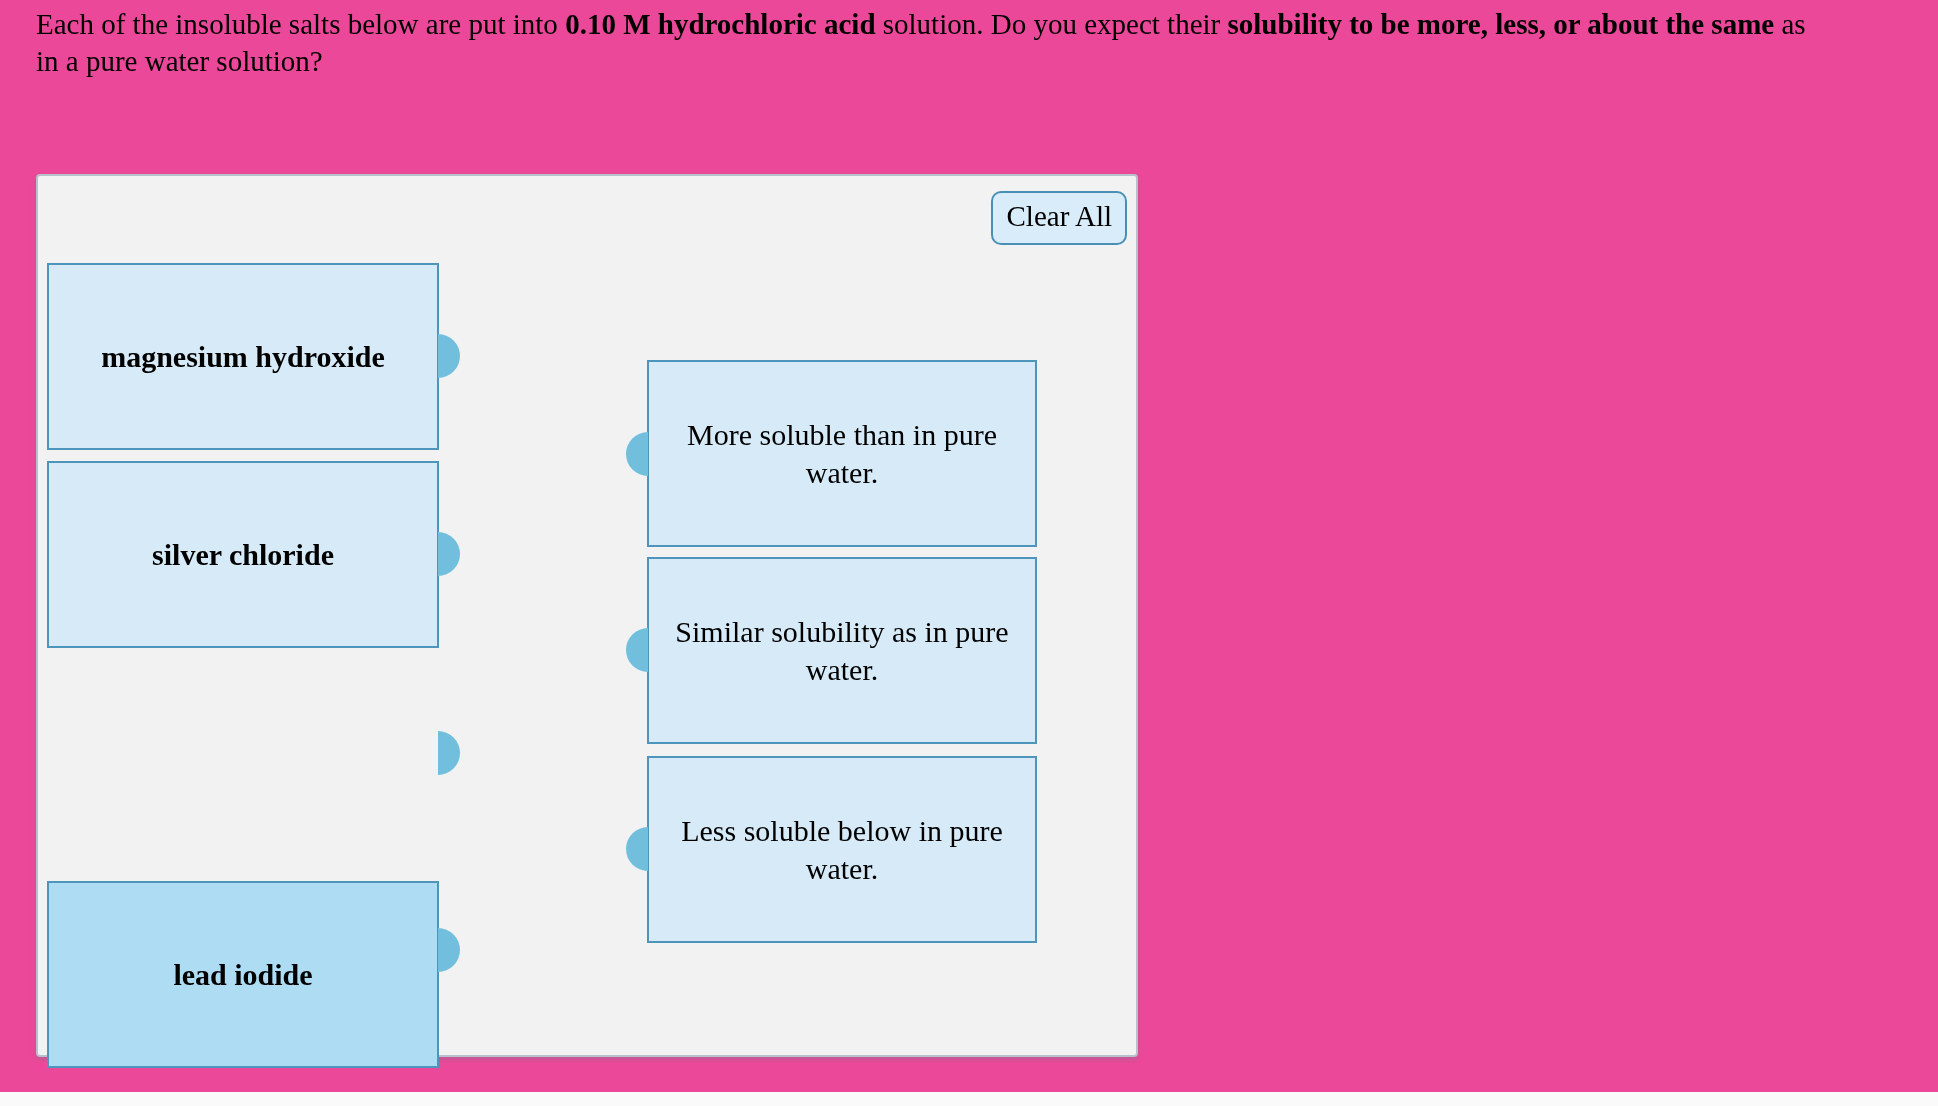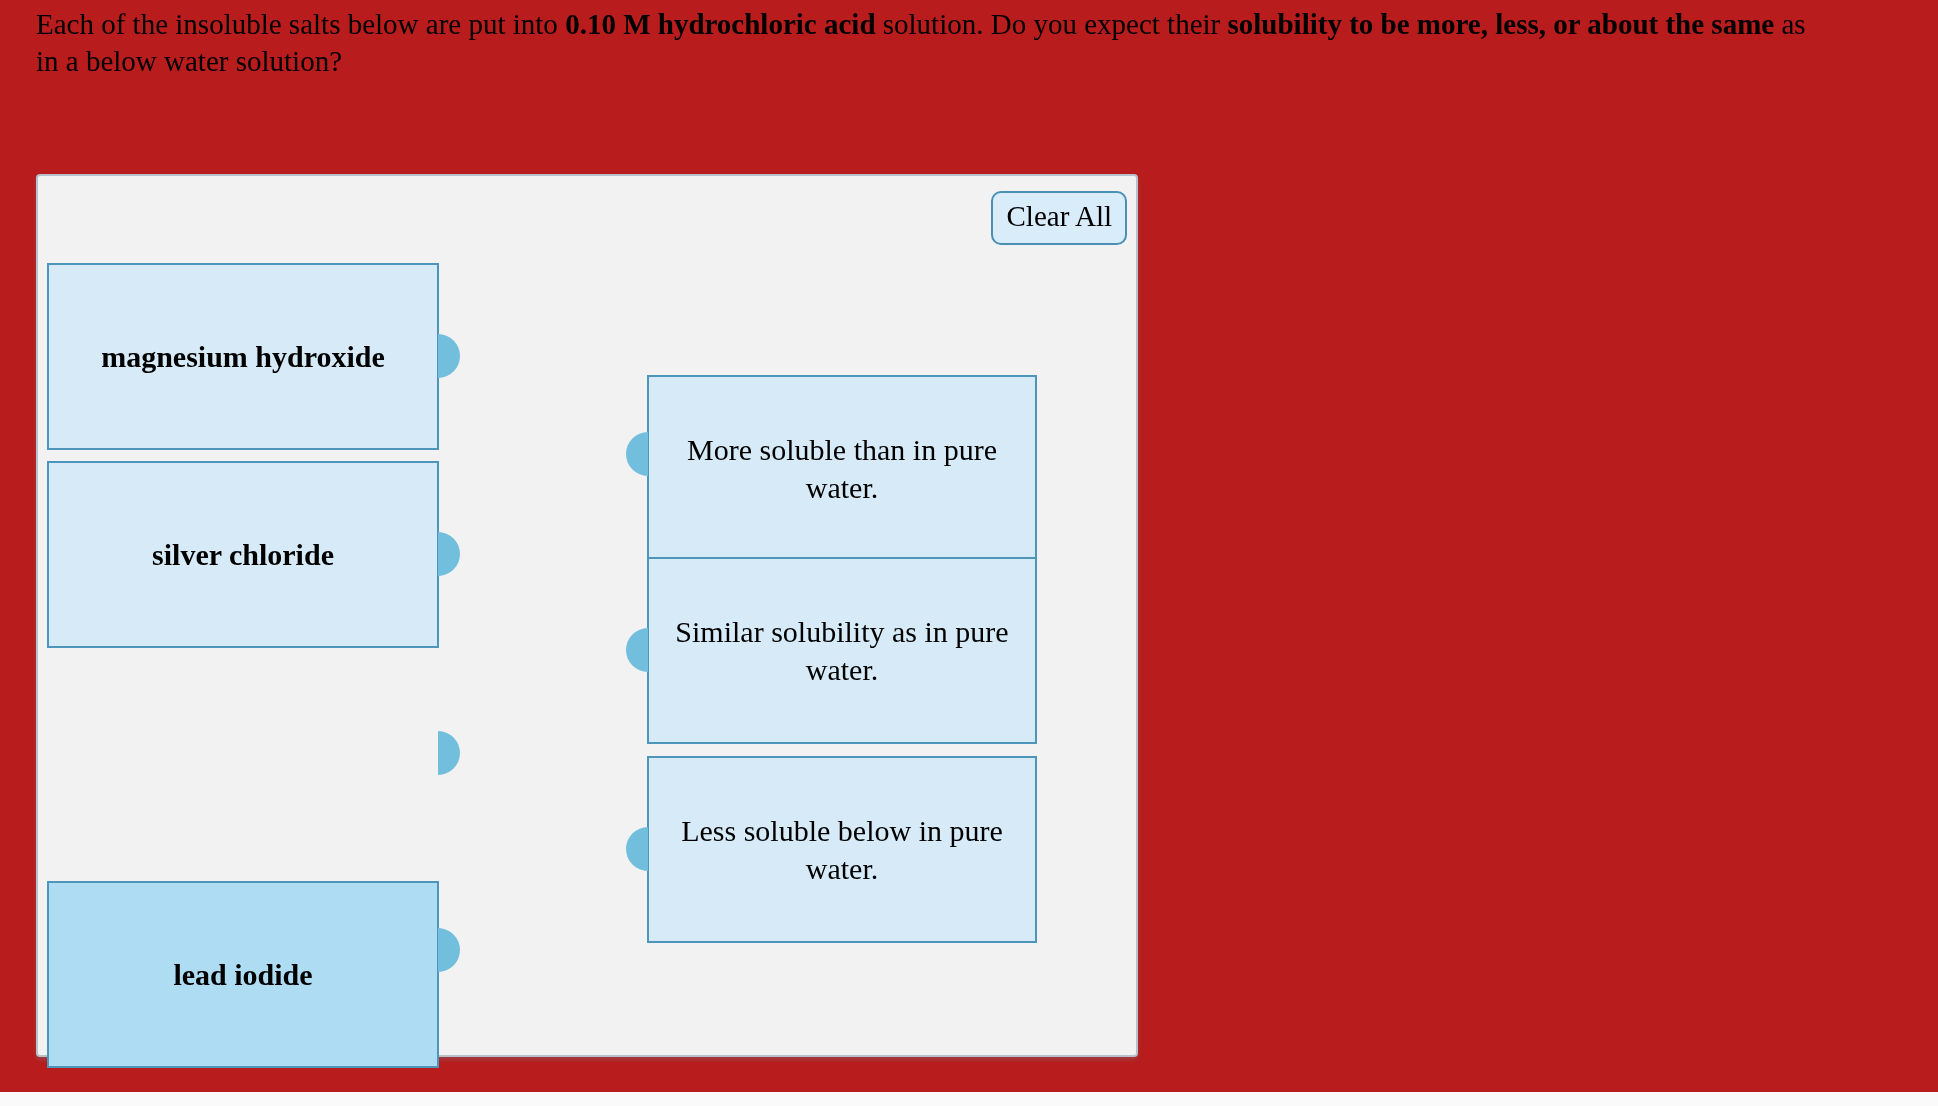--- a/index.html
+++ b/index.html
@@ -10,21 +10,21 @@
     --panel-bg: #f2f2f2;
     --panel-border: #b7c1cb;
     --button-fill: #d9ecf9;
     --button-border: #4a90b5;
   }
   * { margin:0; padding:0; box-sizing:border-box; }
   html,body { background:#ffffff; }
   .screen {
     position:relative;
     width:1938px; height:1106px;
-    background:#b91c1c;
+    background:#ec4899;
     overflow:hidden;
     font-family:"Liberation Serif","DejaVu Serif",serif;
     color:#000;
   }
   .question {
     position:absolute;
     left:36px; top:6px;
     width:1892px;
     font-size:29px;
     line-height:37px;
@@ -92,21 +92,21 @@
     background:#fafafa;
   }
 </style>
 </head>
 <body>
 
 <div class="screen">
 
   <div class="question">
     <span>Each of the insoluble salts below are put into </span><b>0.10 M hydrochloric acid</b><span> solution. Do you expect their </span><b>solubility to be more, less, or about the same</b><span> as</span><br>
-    <span>in a below water solution?</span>
+    <span>in a pure water solution?</span>
   </div>
 
   <div class="panel">
 
     <button class="clear-all">Clear All</button>
 
     <div class="box item" style="top:285px;">
       <span>silver chloride</span>
     </div>
     <div class="box item" style="top:87px;">
@@ -114,21 +114,21 @@
     </div>
     <div class="box item highlighted" style="top:681px;">
       <span>lead iodide</span>
     </div>
 
     <div class="dot dot-right" style="left:400px; top:158px;"></div>
     <div class="dot dot-right" style="left:400px; top:356px;"></div>
     <div class="dot dot-right" style="left:400px; top:555px;"></div>
     <div class="dot dot-right" style="left:400px; top:752px;"></div>
 
-    <div class="box target" style="top:199px;">
+    <div class="box target" style="top:184px;">
       <span>More soluble than in pure water.</span>
     </div>
     <div class="box target" style="top:381px;">
       <span>Similar solubility as in pure water.</span>
     </div>
     <div class="box target" style="top:580px;">
       <span>Less soluble below in pure water.</span>
     </div>
 
     <div class="dot dot-left" style="left:588px; top:256px;"></div>

